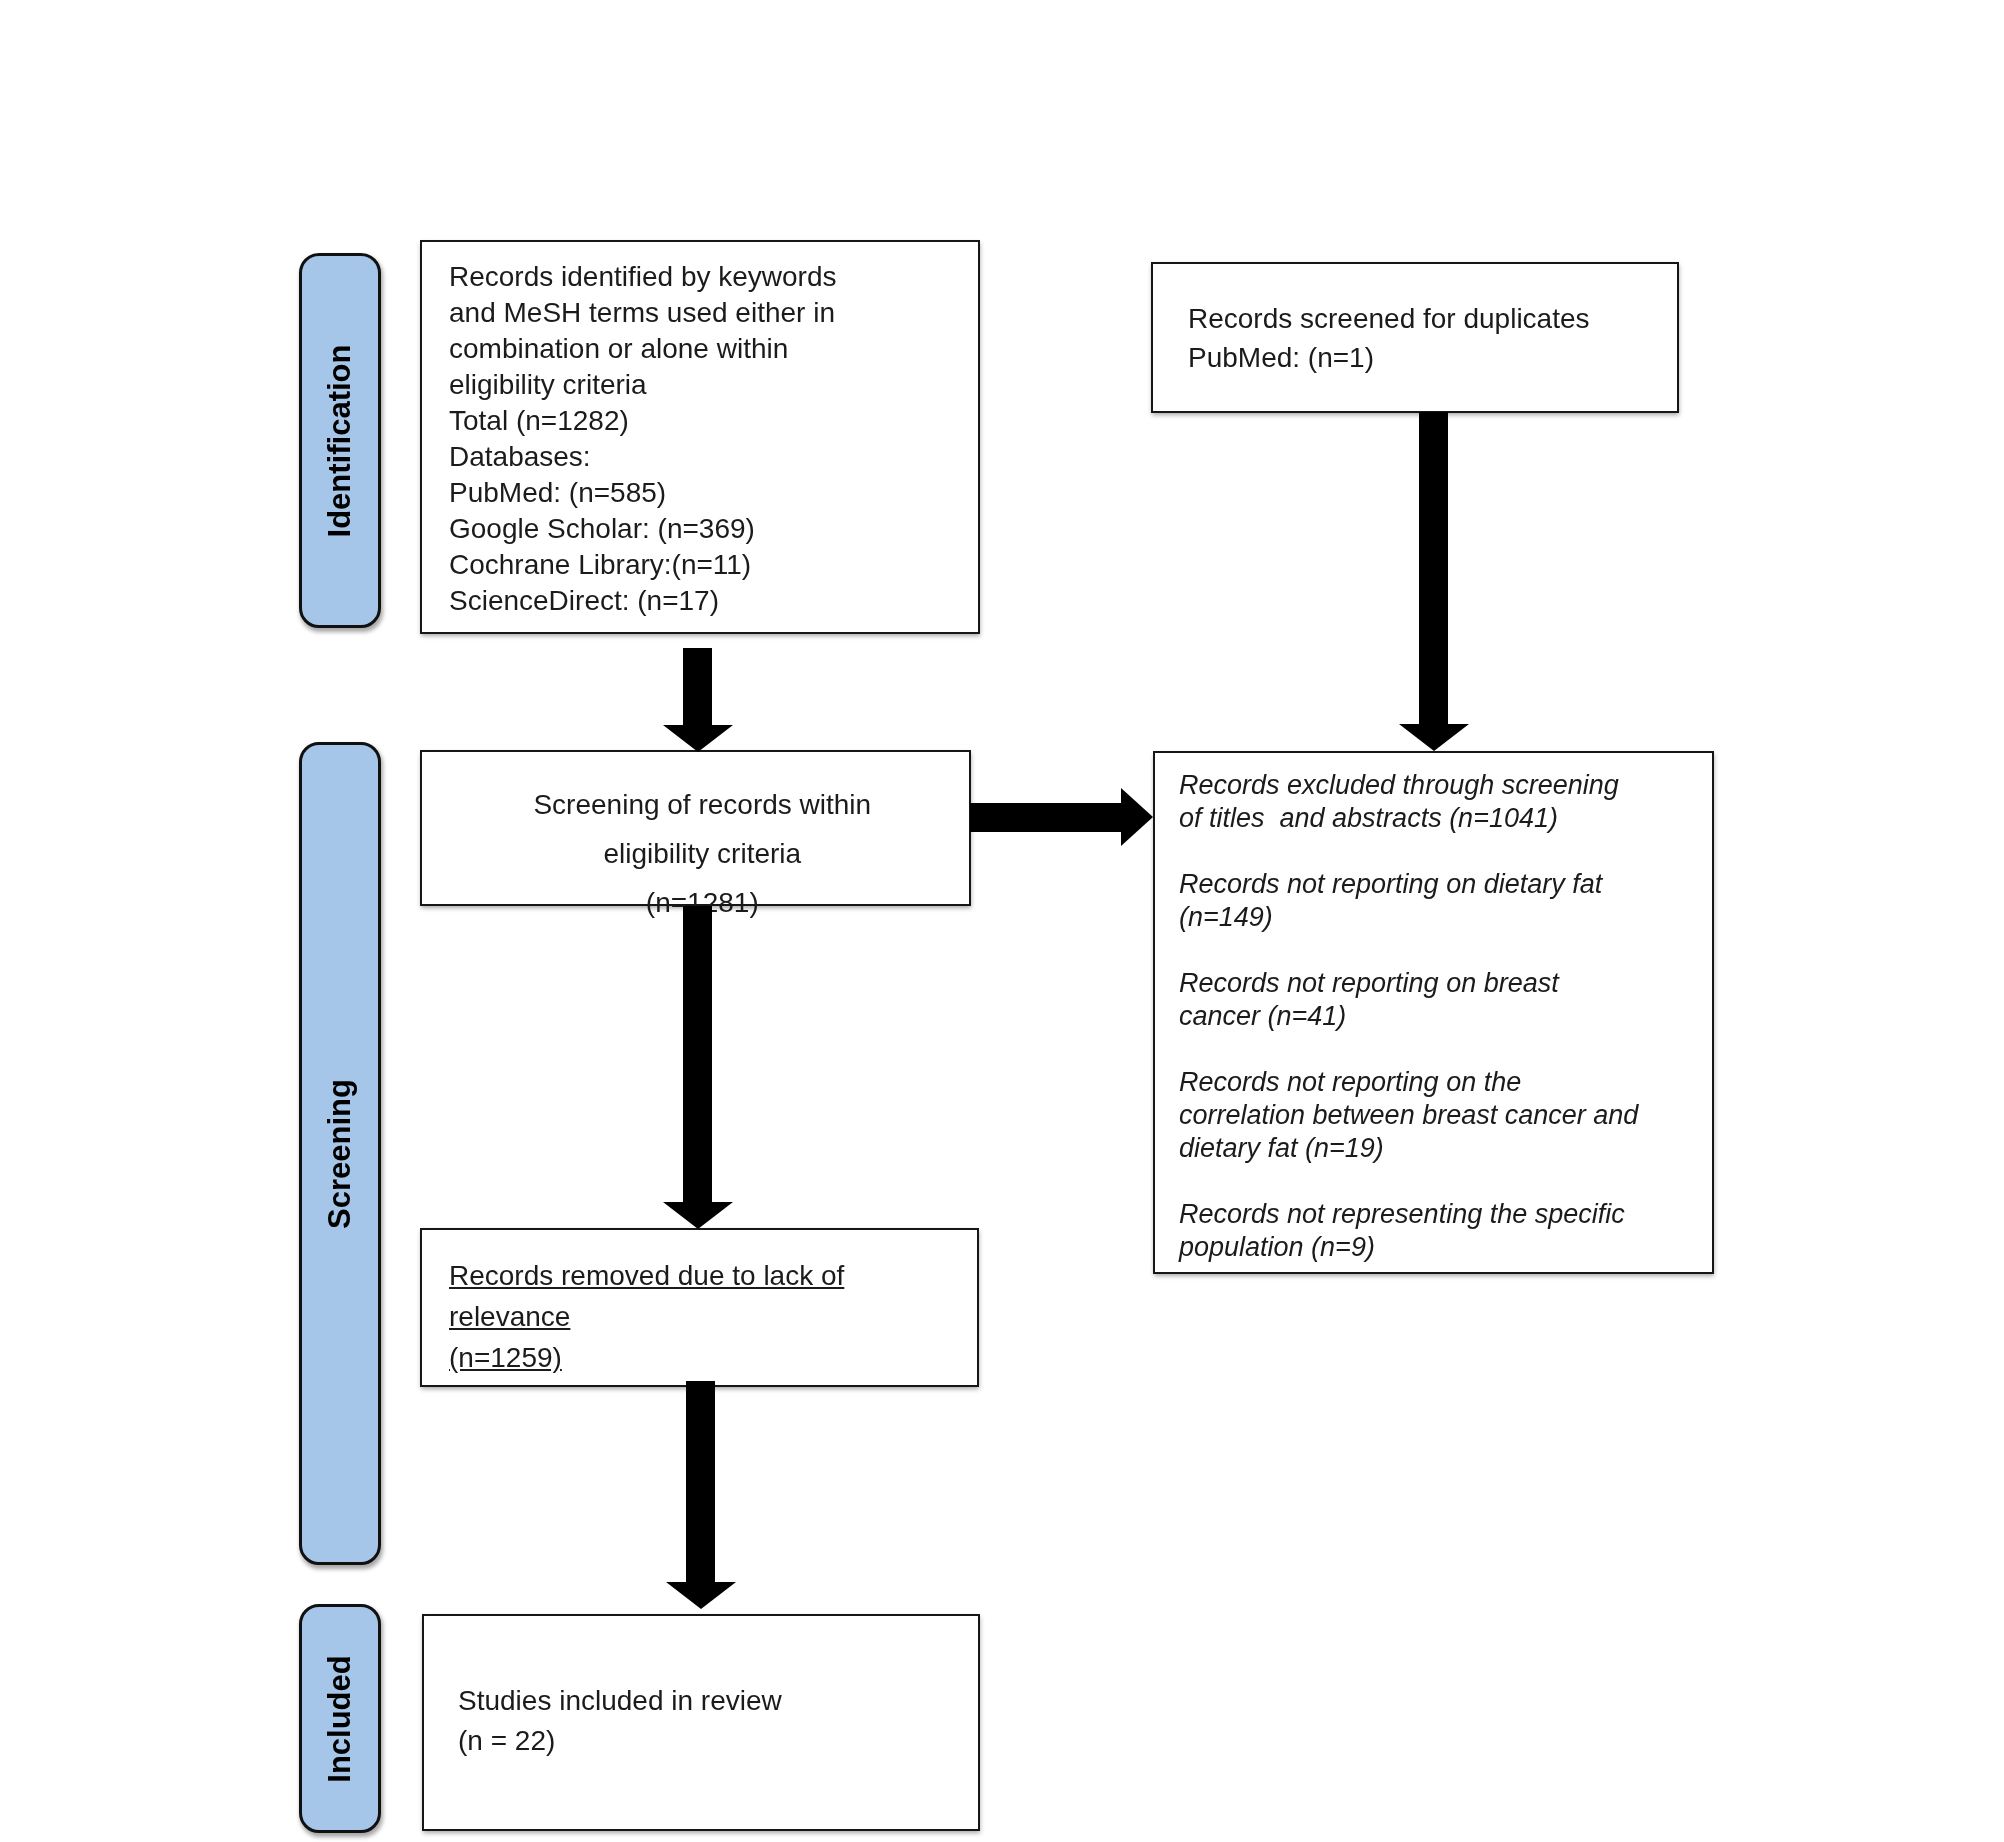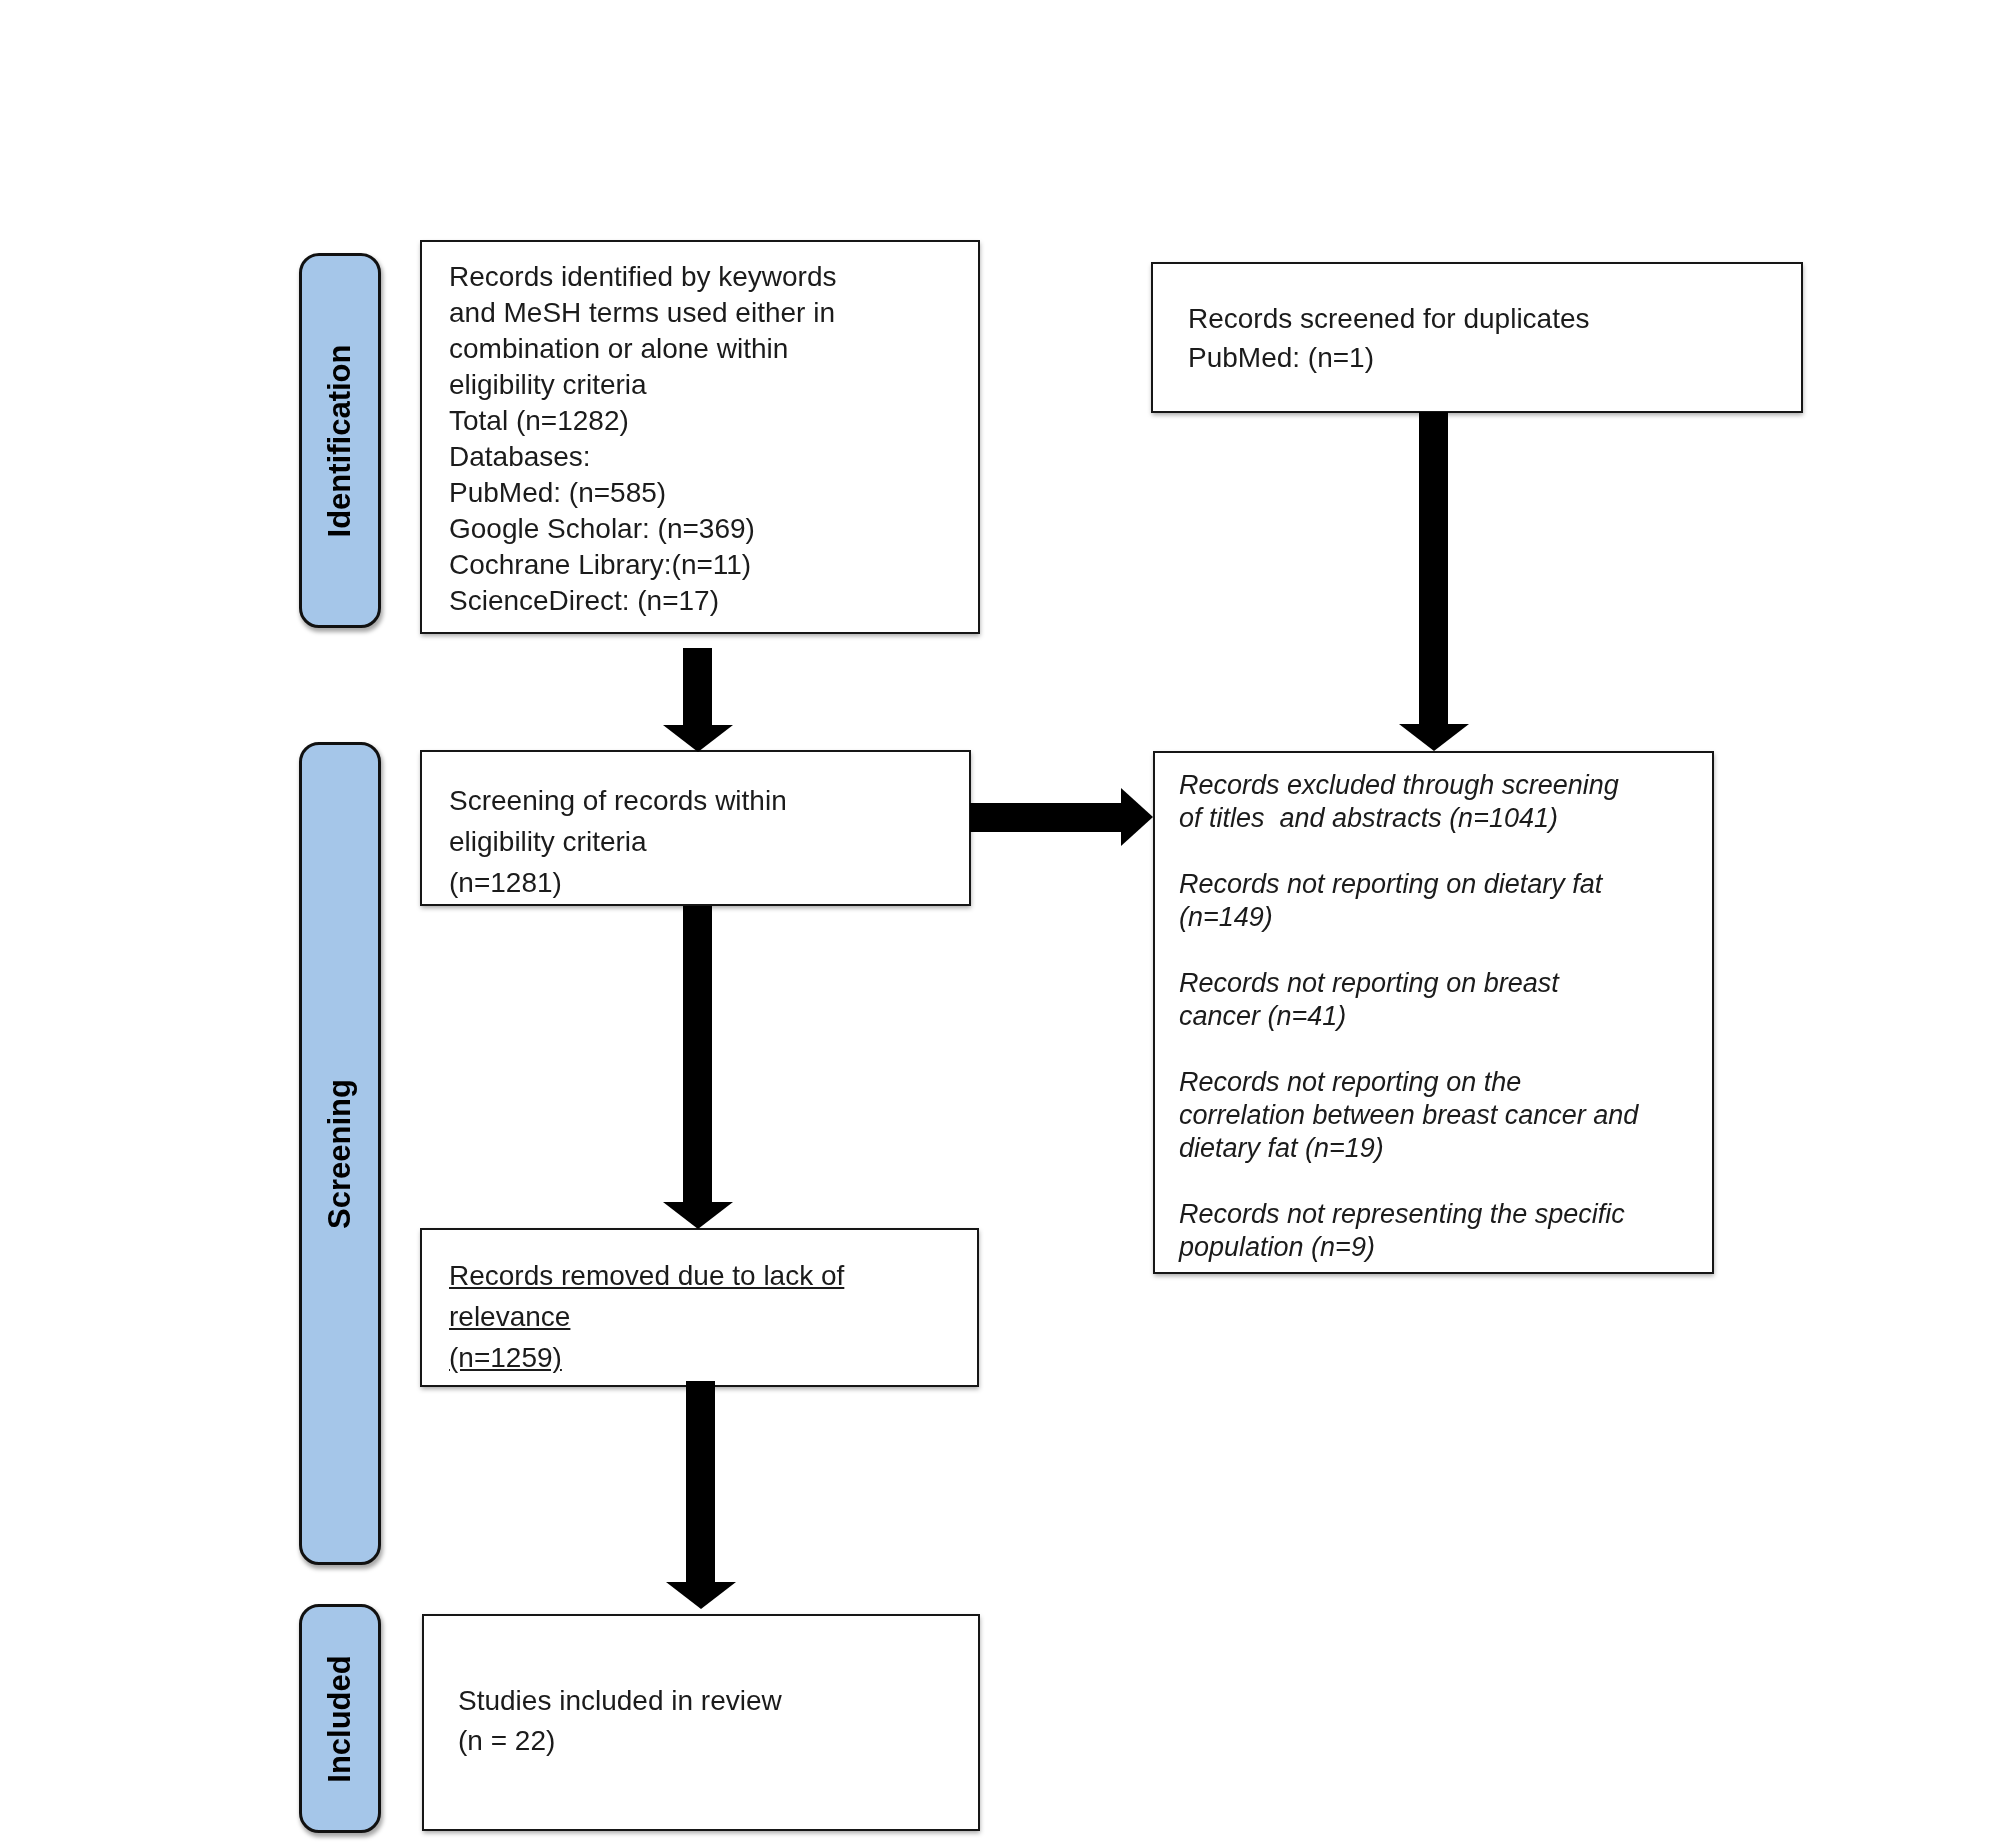--- a/index.html
+++ b/index.html
@@ -81,26 +81,26 @@
   }
   .box .box-text {
     white-space: pre-wrap;
     font-size: 28px;
     line-height: 36px;
     color: var(--text);
   }
   .box-identified { left: 420px;  top: 240px;  width: 560px; height: 394px; padding: 17.4px 13.4px 0 27px; }
   .box-identified .box-text { line-height: 36px; }
 
-  .box-duplicates { left: 1151px; top: 262px;  width: 652px; height: 151px;
+  .box-duplicates { left: 1151px; top: 262px;  width: 528px; height: 151px;
                     display: flex; align-items: center; padding-left: 35px; }
   .box-duplicates .box-text { line-height: 39px; }
 
   .box-screening  { left: 420px;  top: 750px; width: 551px; height: 156px; padding: 28px 13.4px 0 27px; }
-  .box-screening .box-text { line-height: 41px; }
+  .box-screening .box-text { line-height: 49px; text-align: center; }
 
   .box-excluded   { left: 1153px; top: 751px; width: 561px; height: 523px; padding: 16px 8px 0 24px; }
   .box-excluded .box-text { font-size: 27px; line-height: 33px; font-style: italic; }
 
   .box-removed    { left: 420px;  top: 1228px; width: 559px; height: 159px; padding: 25.4px 13.4px 0 27px; text-decoration: underline; }
   .box-removed .box-text { line-height: 41px; }
 
   .box-included   { left: 422px;  top: 1614px; width: 558px; height: 217px; padding: 65px 13.4px 0 27px; }
   .box-included .box-text { line-height: 40px; margin-left: 7px; }
 

